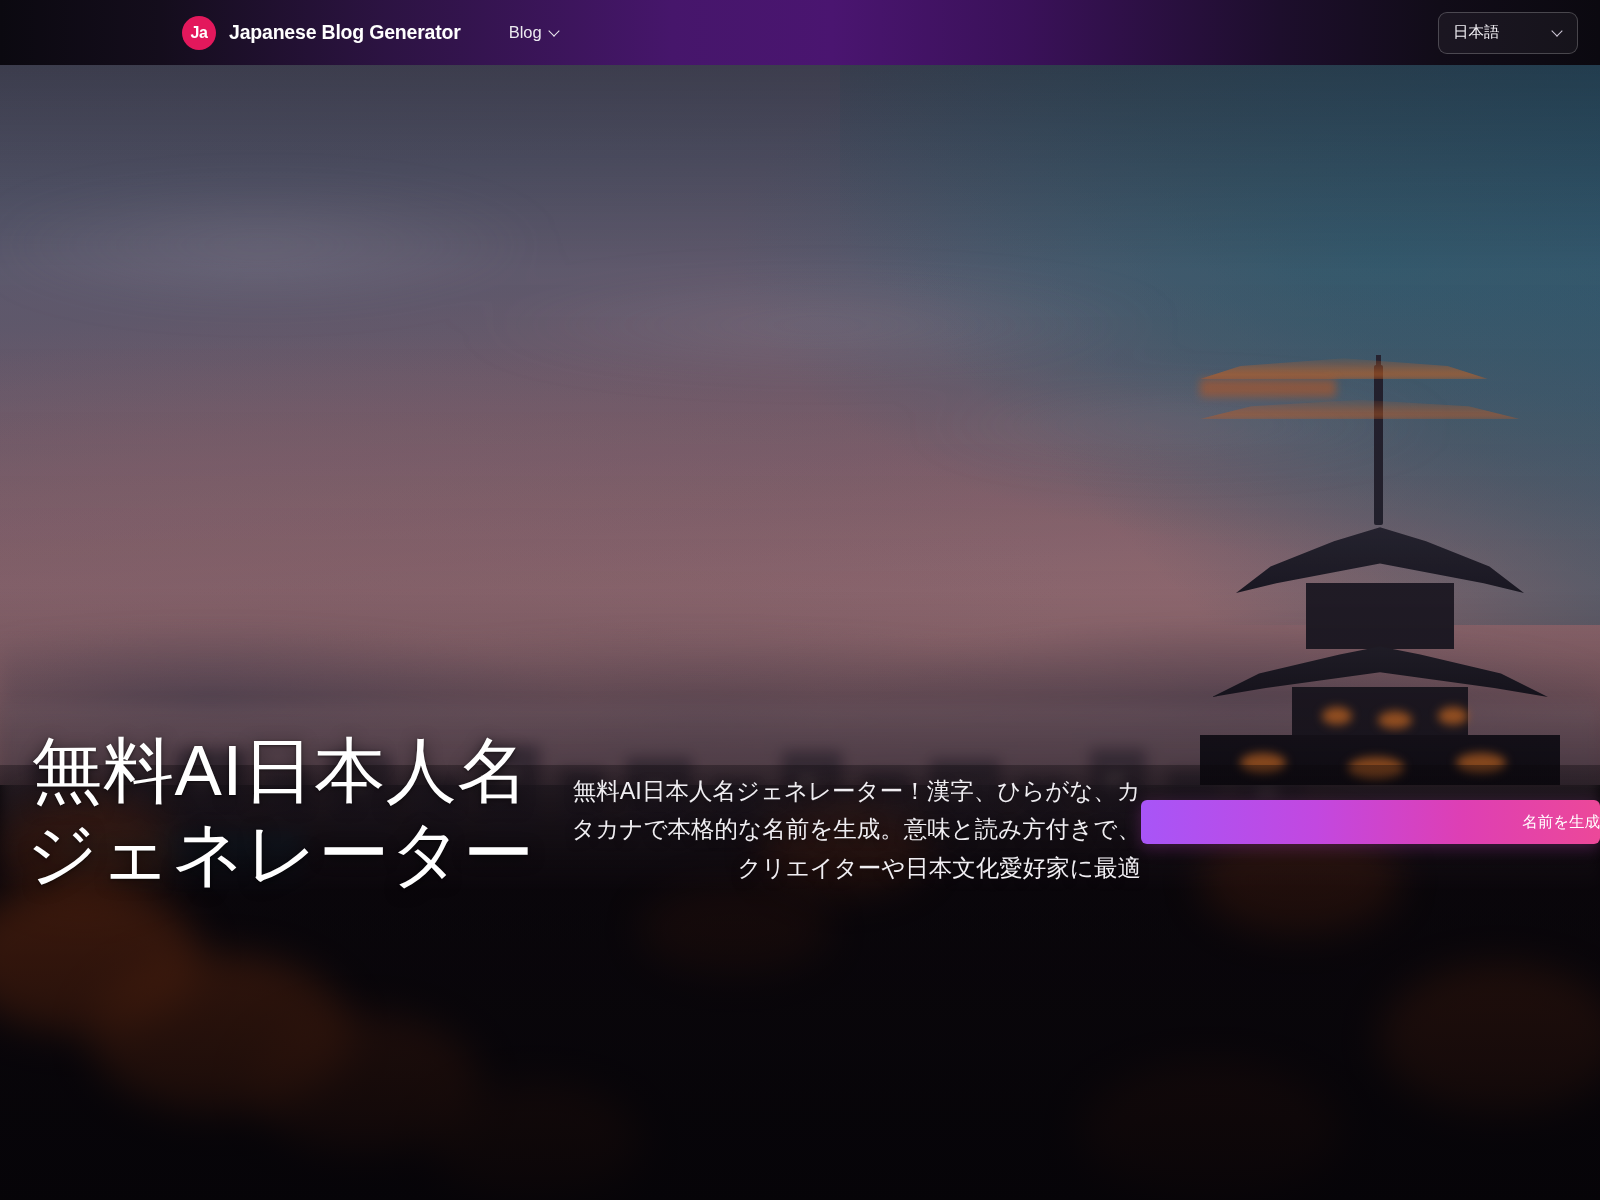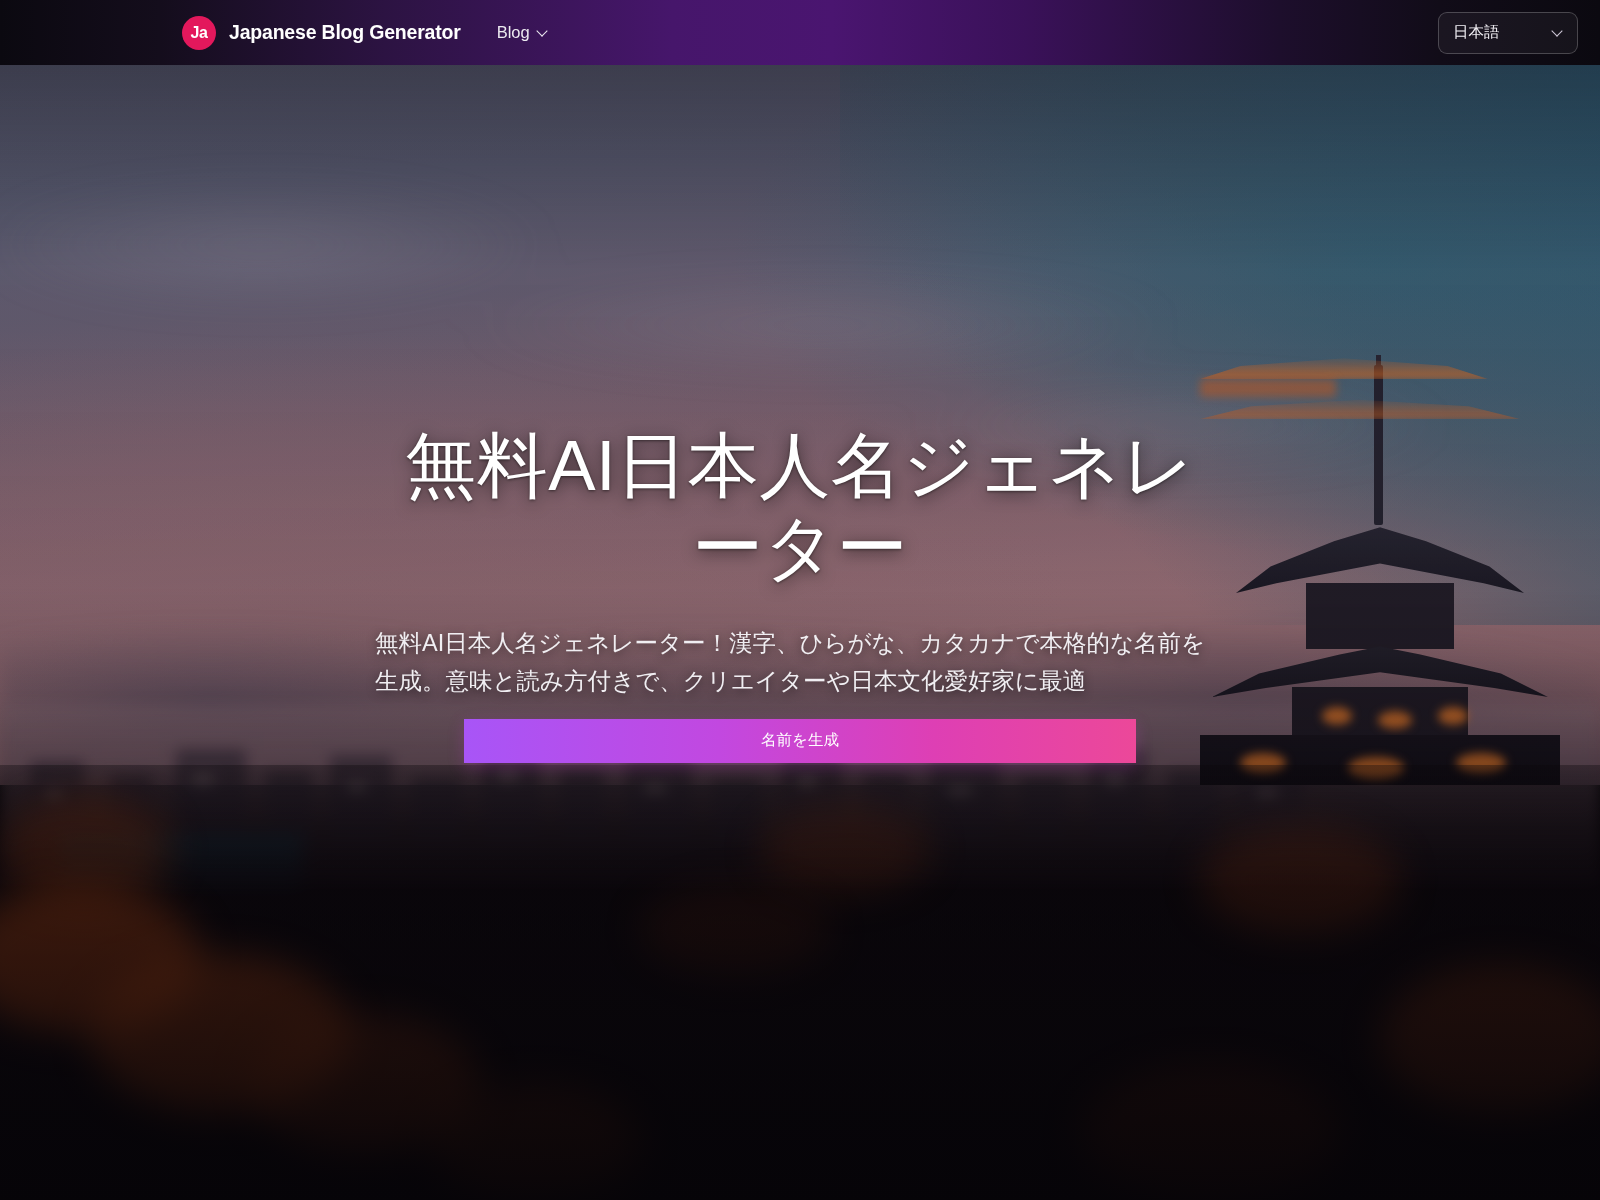--- a/index.html
+++ b/index.html
@@ -26,21 +26,21 @@
   }
   .brand{ display:flex; align-items:center; gap:13px; }
   .logo-badge{
     width:34px; height:34px; border-radius:50%;
     background:#e3185c;
     display:flex; align-items:center; justify-content:center;
     color:#fff; font-size:16px; font-weight:bold; letter-spacing:-.3px;
     flex:none;
   }
   .brand-name{ color:#fff; font-size:19.5px; font-weight:bold; letter-spacing:-.2px; white-space:nowrap;}
-  .nav-links{ display:flex; align-items:center; margin-left:32px; }
+  .nav-links{ display:flex; align-items:center; margin-left:44px; }
   .nav-link{
     display:flex; align-items:center; gap:7px;
     color:#eceaf0; font-size:16.5px; padding:6px 4px;
     cursor:pointer; white-space:nowrap;
   }
   .chev{ display:inline-block; width:11px; height:11px; position:relative; flex:none;}
   .chev::after{
     content:""; position:absolute; left:1px; top:0px;
     width:7px; height:7px;
     border-right:1.8px solid currentColor;
@@ -153,32 +153,32 @@
   .leaf{ position:absolute; border-radius:50%; filter:blur(18px); }
   .hero-overlay{
     position:absolute; inset:0;
     background:
       linear-gradient(180deg, rgba(12,8,16,.40) 0%, rgba(12,8,16,.10) 18%, rgba(10,6,12,.14) 46%, rgba(8,5,10,.55) 74%, rgba(6,4,8,.92) 100%);
   }
 
   
   .hero-content{
     position:absolute; left:0; top:0; width:1600px; height:1135px;
-    display:flex; flex-direction:column; align-items:center;
+    display:flex; flex-direction:row; align-items:center;
     padding-top:360px;
   }
   .hero-title{
     width:820px; text-align:center;
     color:#fff;
     font-size:71px; line-height:1.16; font-weight:500;
     letter-spacing:.5px;
     text-shadow:0 3px 16px rgba(0,0,0,.55), 0 1px 3px rgba(0,0,0,.5);
   }
   .hero-sub{
-    width:850px; margin-top:34px; text-align:left;
+    width:850px; margin-top:34px; text-align:right;
     color:#f0eef2; font-size:23.5px; line-height:1.62;
     text-shadow:0 2px 10px rgba(0,0,0,.6);
   }
   .hero-form{
     display:flex; align-items:center; gap:16px;
     margin-top:52px;
   }
   .name-input{
     width:525px; height:43px;
     padding:0 16px;
@@ -196,26 +196,27 @@
     display:flex; align-items:center; justify-content:space-between;
     border:1px solid rgba(255,255,255,.30);
     border-radius:9px;
     background:rgba(255,255,255,.06);
     color:#f4f2f6; font-size:15.5px;
     cursor:pointer;
   }
   .gender-select .chev{ color:#ddd8e4; }
   .generate-btn{
     width:672px; height:44px; margin-top:19px;
-    border:none; border-radius:0;
+    border:none; border-radius:6px;
     background:linear-gradient(90deg,#a855f7 0%, #c248e0 38%, #de3fb4 70%, #ec4899 100%);
     color:#fff; font-size:15.5px;
     font-family:"Liberation Sans","DejaVu Sans",sans-serif;
     cursor:pointer;
     box-shadow:0 4px 16px rgba(180,60,180,.30);
+    text-align:right;
   }
 </style>
 </head>
 <body>
 
 <nav class="navbar">
   <div class="brand">
     <div class="logo-badge">Ja</div>
     <div class="brand-name">Japanese Blog Generator</div>
   </div>

